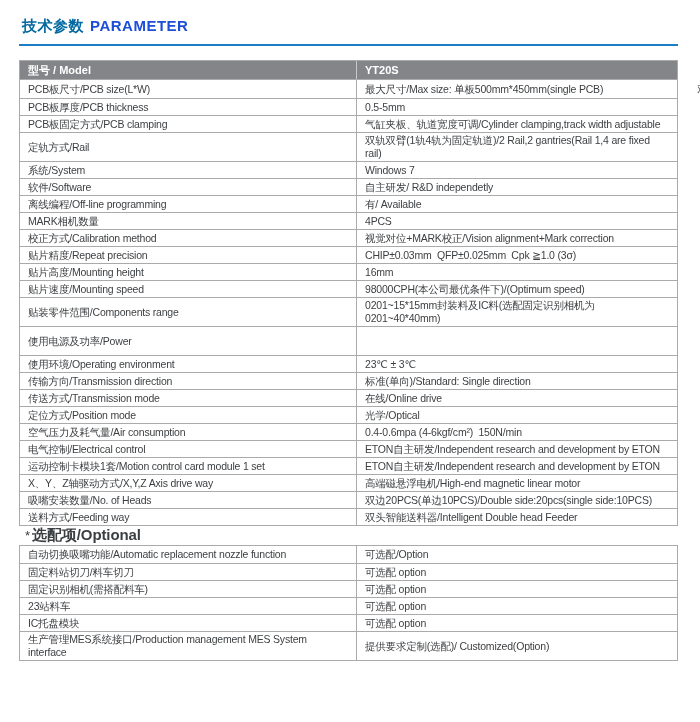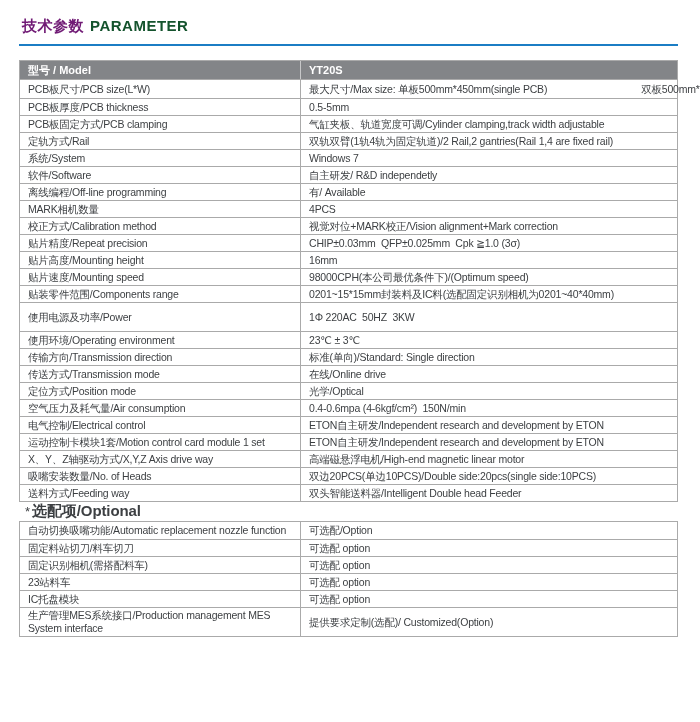--- a/index.html
+++ b/index.html
@@ -5,35 +5,35 @@
   * { box-sizing: border-box; margin: 0; padding: 0; }
   html, body { width: 700px; height: 722px; background: #ffffff; overflow: hidden; }
   body {
     font-family: "Liberation Sans", "DejaVu Sans", sans-serif;
     color: #3c3f42;
   }
   .page { padding: 14px 22px 0 19px; }
 
   
   .title-row { padding: 3px 0 8px 3px; }
-  .title-zh { font-size: 15px; font-weight: bold; color: #701a75; letter-spacing: 0.5px; }
-  .title-en { font-size: 15px; font-weight: bold; color: #14532d; letter-spacing: 0.5px; margin-left: 6px; }
+  .title-zh { font-size: 15px; font-weight: bold; color: #0369a1; letter-spacing: 0.5px; }
+  .title-en { font-size: 15px; font-weight: bold; color: #1d4ed8; letter-spacing: 0.5px; margin-left: 6px; }
   .title-rule { border-bottom: 2px solid #1b7dc4; }
   .title-gap { height: 14px; }
 
   
   .table { border: 1px solid #aaaaaa; width: 100%; }
   .tr { display: flex; min-height: 17px; }
   .tr + .tr { border-top: 1px solid #aaaaaa; }
   .td {
     padding: 1px 8px;
     display: flex; align-items: center;
     font-size: 10.5px; letter-spacing: -0.2px; line-height: 13px;
   }
-  .td.label { width: 281px; flex: none; border-right: 1px solid #aaaaaa; }
+  .td.label { width: 337px; flex: none; border-right: 1px solid #aaaaaa; }
   .td.value { flex: 1; }
 
   .tr.head { background: #838588; color: #ffffff; font-weight: bold; min-height: 18px; }
   .tr.head .td { font-size: 11px; letter-spacing: 0; }
   .tr.head .td.label { border-right: 1px solid rgba(255,255,255,0.55); }
 
   .td.multiline { flex-direction: row; align-items: flex-start; justify-content: center; padding-top: 2px; padding-bottom: 2px; }
   .cell-line { line-height: 14px; white-space: pre; }
   .td.multiline .cell-line:nth-child(2) { padding-left: 94px; }
 
@@ -113,21 +113,20 @@
       <div class="tr">
         <div class="td label">贴片速度/Mounting speed</div>
         <div class="td value">98000CPH(本公司最优条件下)/(Optimum speed)</div>
       </div>
       <div class="tr">
         <div class="td label">贴装零件范围/Components range</div>
         <div class="td value">0201~15*15mm封装料及IC料(选配固定识别相机为0201~40*40mm)</div>
       </div>
       <div class="tr">
         <div class="td label">使用电源及功率/Power</div>
-        <div class="td value">1Φ 220AC&nbsp;&nbsp;50HZ&nbsp;&nbsp;3KW</div>
       </div>
       <div class="tr">
         <div class="td label">使用环境/Operating environment</div>
         <div class="td value">23℃ ± 3℃</div>
       </div>
       <div class="tr">
         <div class="td label">传输方向/Transmission direction</div>
         <div class="td value">标准(单向)/Standard: Single direction</div>
       </div>
       <div class="tr">

